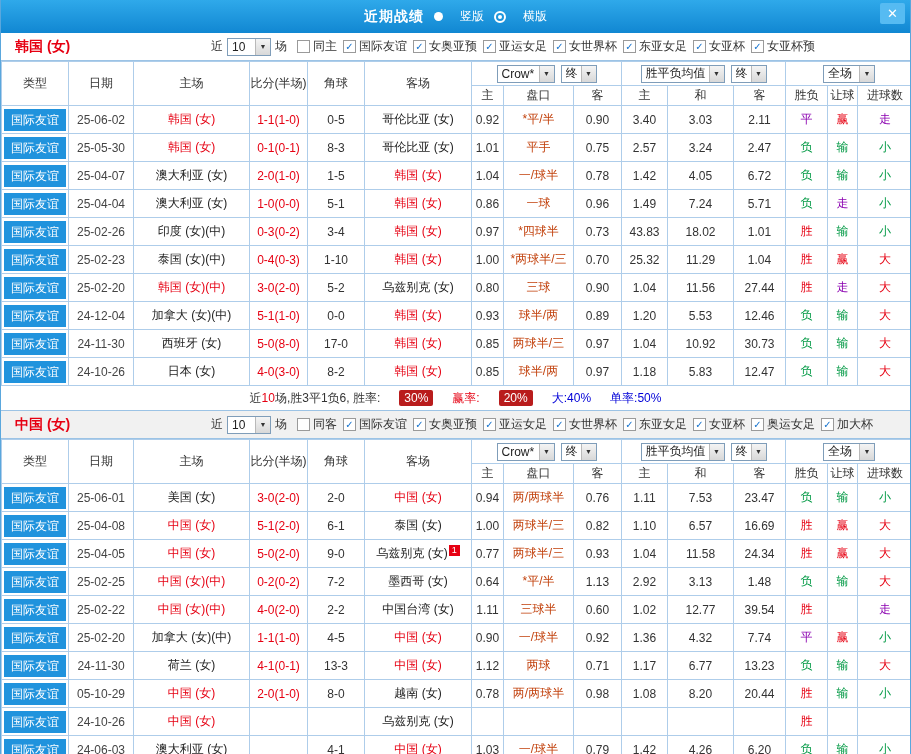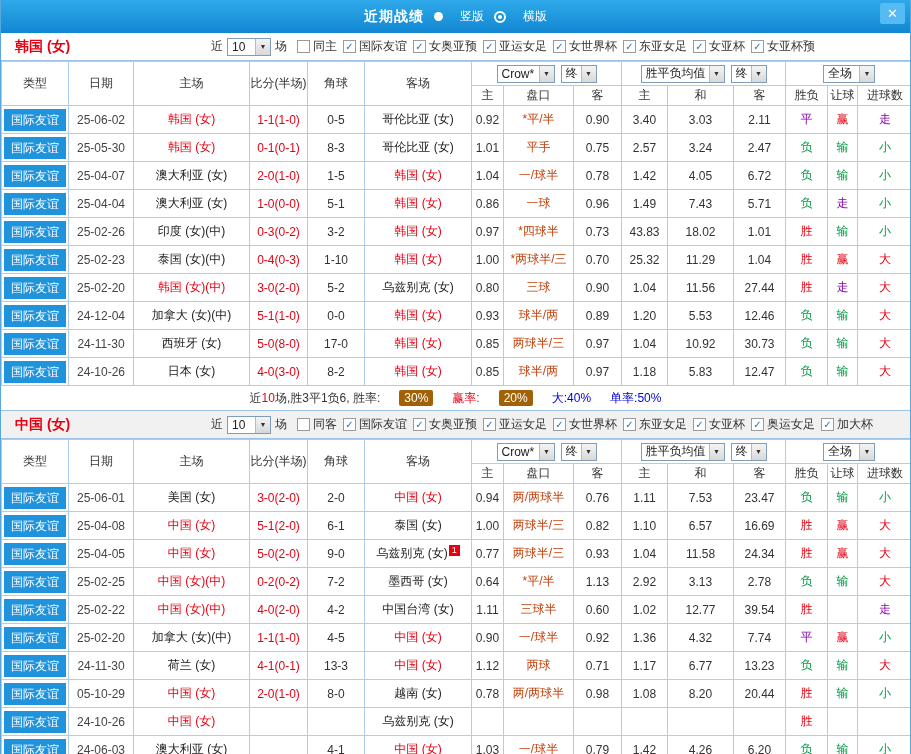--- a/index.html
+++ b/index.html
@@ -31,21 +31,21 @@
   .grid tbody td{height:28px}
   .tbadge{display:block;margin:2px;background:#2093dd;color:#fff;height:22px;line-height:22px;font-size:12px;cursor:pointer}
   .c-date{color:#444}
   .c-team{color:#222;cursor:pointer}
   .c-team.focal{color:#e60012}
   .c-score{color:#e60012}
   .c-corner,.c-num{color:#333}
   .c-hand{color:#c2410c}
   .rbadge{display:inline-block;background:#e60012;color:#fff;font-size:9px;line-height:11px;width:11px;height:11px;margin-left:1px;vertical-align:4px}
   .summary{height:25px;display:flex;align-items:center;justify-content:center;gap:19px;border-bottom:1px solid #9cc3e5;font-size:12px}
-  .gbadge{background:#a16207;color:#fff;padding:1px 5px;border-radius:2px}
+  .gbadge{background:#b91c1c;color:#fff;padding:1px 5px;border-radius:2px}
   .s-red{color:#e60012}
   .s-blue{color:#0000d8}
   .s-dark{color:#333}
 </style>
 </head>
 <body>
 
 <div class="app">
   <div class="titlebar">
     <div class="tb-center">
@@ -225,34 +225,34 @@
               </td>
               <td class="c-date">25-04-04</td>
               <td class="c-team">澳大利亚 (女)</td>
               <td class="c-score">1-0(0-0)</td>
               <td class="c-corner">5-1</td>
               <td class="c-team focal">韩国 (女)</td>
               <td class="c-num">0.86</td>
               <td class="c-hand">一球</td>
               <td class="c-num">0.96</td>
               <td class="c-num">1.49</td>
-              <td class="c-num">7.43</td>
+              <td class="c-num">7.24</td>
               <td class="c-num">5.71</td>
               <td class="c-res" style="color:#009944">负</td>
               <td class="c-res" style="color:#8b00b0">走</td>
               <td class="c-res" style="color:#009944">小</td>
             </tr>
             <tr class="row">
               <td class="c-type">
                 <span class="tbadge">国际友谊</span>
               </td>
               <td class="c-date">25-02-26</td>
               <td class="c-team">印度 (女)(中)</td>
               <td class="c-score">0-3(0-2)</td>
-              <td class="c-corner">3-2</td>
+              <td class="c-corner">3-4</td>
               <td class="c-team focal">韩国 (女)</td>
               <td class="c-num">0.97</td>
               <td class="c-hand">*四球半</td>
               <td class="c-num">0.73</td>
               <td class="c-num">43.83</td>
               <td class="c-num">18.02</td>
               <td class="c-num">1.01</td>
               <td class="c-res" style="color:#e60012">胜</td>
               <td class="c-res" style="color:#009944">输</td>
               <td class="c-res" style="color:#009944">小</td>
@@ -531,33 +531,33 @@
               <td class="c-date">25-02-25</td>
               <td class="c-team focal">中国 (女)(中)</td>
               <td class="c-score">0-2(0-2)</td>
               <td class="c-corner">7-2</td>
               <td class="c-team">墨西哥 (女)</td>
               <td class="c-num">0.64</td>
               <td class="c-hand">*平/半</td>
               <td class="c-num">1.13</td>
               <td class="c-num">2.92</td>
               <td class="c-num">3.13</td>
-              <td class="c-num">2.78</td>
+              <td class="c-num">1.48</td>
               <td class="c-res" style="color:#009944">负</td>
               <td class="c-res" style="color:#009944">输</td>
               <td class="c-res" style="color:#e60012">大</td>
             </tr>
             <tr class="row">
               <td class="c-type">
                 <span class="tbadge">国际友谊</span>
               </td>
               <td class="c-date">25-02-22</td>
               <td class="c-team focal">中国 (女)(中)</td>
               <td class="c-score">4-0(2-0)</td>
-              <td class="c-corner">4-2</td>
+              <td class="c-corner">2-2</td>
               <td class="c-team">中国台湾 (女)</td>
               <td class="c-num">1.11</td>
               <td class="c-hand">三球半</td>
               <td class="c-num">0.60</td>
               <td class="c-num">1.02</td>
               <td class="c-num">12.77</td>
               <td class="c-num">39.54</td>
               <td class="c-res" style="color:#e60012">胜</td>
               <td class="c-res" style="color:#333"></td>
               <td class="c-res" style="color:#8b00b0">走</td>

